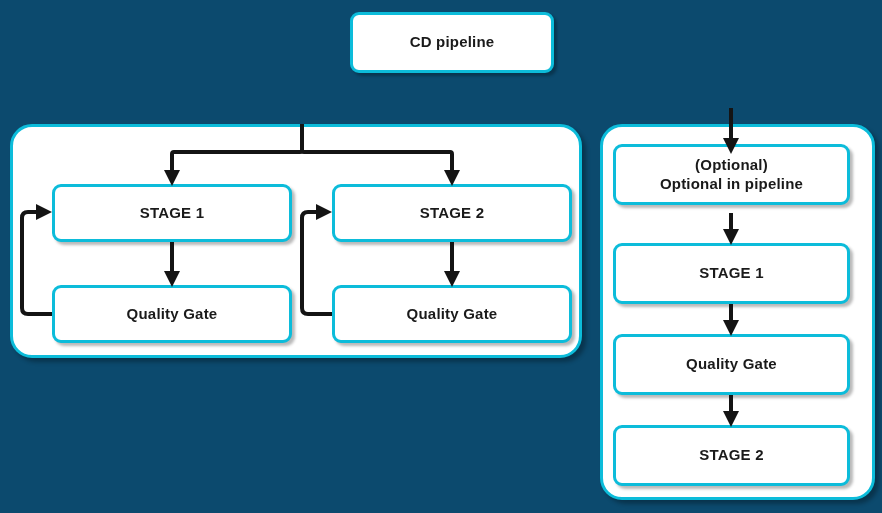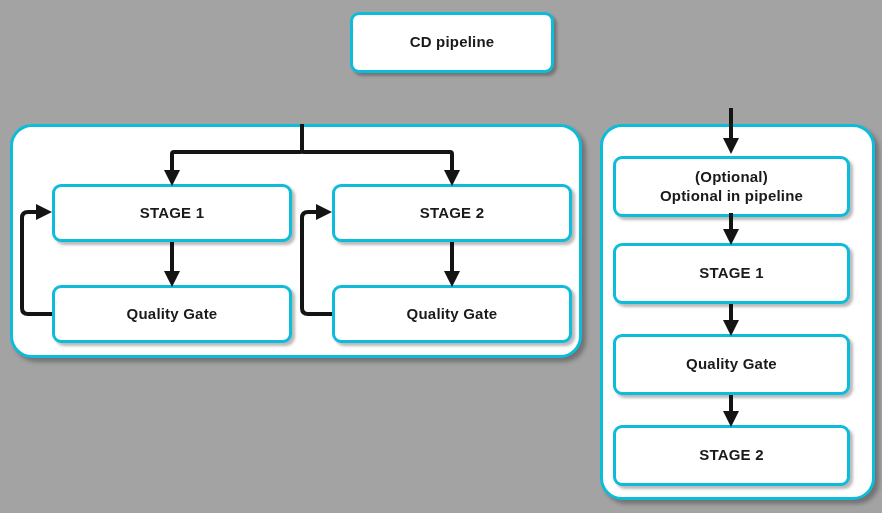--- a/index.html
+++ b/index.html
@@ -8,21 +8,21 @@
     padding: 0;
     background: #000000;
   }
   body {
     font-family: "Liberation Sans", sans-serif;
   }
   #stage {
     position: relative;
     width: 882px;
     height: 513px;
-    background: #a3a3a3;
+    background: #0c4a6e;
     overflow: hidden;
   }
 
   
   .node {
     position: absolute;
     box-sizing: border-box;
     background: #ffffff;
     border: 3px solid var(--accent, #0cbcda);
     border-radius: 9px;
@@ -89,21 +89,21 @@
 
   <div class="node" style="left:332px; top:184px; width:240px; height:58px;">
     <span class="label">STAGE 2</span>
   </div>
   <div class="node" style="left:332px; top:285px; width:240px; height:58px;">
     <span class="label">Quality Gate</span>
   </div>
 
   <div class="group" style="left:600px; top:124px; width:275px; height:376px;"></div>
 
-  <div class="node" style="left:613px; top:156px; width:237px; height:61px;">
+  <div class="node" style="left:613px; top:144px; width:237px; height:61px;">
     <span class="label">
       <span>(Optional)</span><br>
       <span>Optional in pipeline</span>
     </span>
   </div>
   <div class="node" style="left:613px; top:243px; width:237px; height:61px;">
     <span class="label">STAGE 1</span>
   </div>
   <div class="node" style="left:613px; top:334px; width:237px; height:61px;">
     <span class="label">Quality Gate</span>

